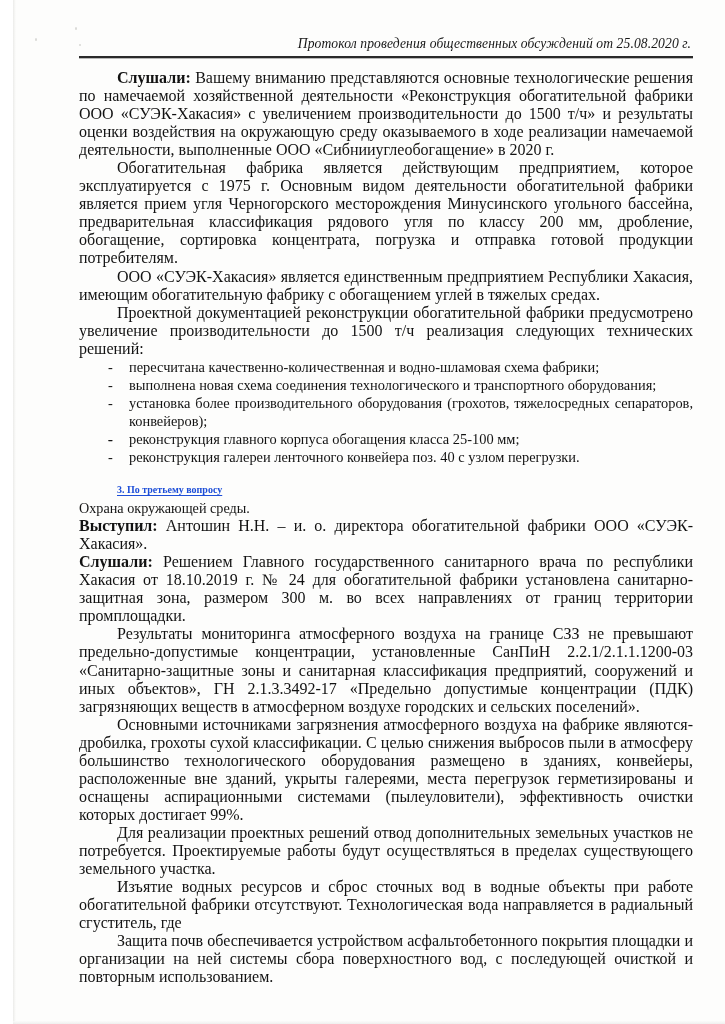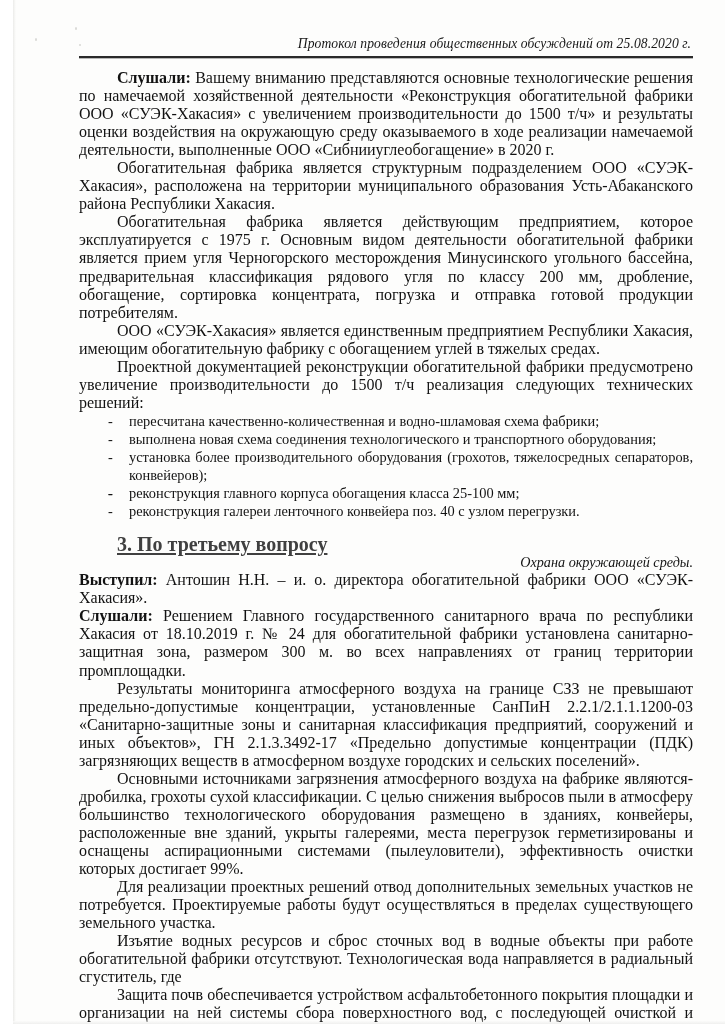--- a/index.html
+++ b/index.html
@@ -114,58 +114,55 @@
   }
   .list li .dash {
     position: absolute;
     left: 29px;
     top: 0;
   }
 
   .section-head {
     margin: 0;
     padding-top: 15px;
-    font-size: 20px;
+    font-size: 10px;
     line-height: 18.05px;
     font-weight: bold;
     text-decoration: underline;
     text-underline-offset: 2px;
     text-indent: 38px;
-    color: #404040;
+    color: #1d4ed8;
   }
 
   .subhead-italic {
     margin: 0;
     font-size: 14.2px;
     line-height: 18.05px;
-    font-style: italic;
     color: #141414;
     text-indent: 0;
-    text-align: right;
   }
 </style>
 </head>
 <body>
 
 <div class="page">
 
   <div class="scan-edge-left"></div>
   <div class="scan-edge-bottom"></div>
   <div class="scan-speck" style="left:22px;top:38px;width:2px;height:3px;"></div>
   <div class="scan-speck" style="left:62px;top:27px;width:2px;height:3px;"></div>
   <div class="scan-speck" style="left:66px;top:44px;width:2px;height:2px;"></div>
 
   <div class="content">
 
     <div class="doc-header">Протокол проведения общественных обсуждений от 25.08.2020 г.</div>
     <div class="header-rule"></div>
 
     <p class="para first"><b class="lead">Слушали:</b><span> Вашему вниманию представляются основные технологические решения по намечаемой хозяйственной деятельности «Реконструкция обогатительной фабрики ООО «СУЭК-Хакасия» с увеличением производительности до 1500 т/ч» и результаты оценки воздействия на окружающую среду оказываемого в ходе реализации намечаемой деятельности, выполненные ООО «Сибнииуглеобогащение» в 2020 г.</span></p>
 
-    <p class="para">Обогатительная фабрика является структурным подразделением ООО «СУЭК-Хакасия», расположена на территории муниципального образования Усть-Абаканского района Республики Хакасия.</p>
 
 
     <p class="para">Обогатительная фабрика является действующим предприятием, которое эксплуатируется с 1975 г. Основным видом деятельности обогатительной фабрики является прием угля Черногорского месторождения Минусинского угольного бассейна, предварительная классификация рядового угля по классу 200 мм, дробление, обогащение, сортировка концентрата, погрузка и отправка готовой продукции потребителям.</p>
 
     <p class="para">ООО «СУЭК-Хакасия» является единственным предприятием Республики Хакасия, имеющим обогатительную фабрику с обогащением углей в тяжелых средах.</p>
 
     <p class="para">Проектной документацией реконструкции обогатительной фабрики предусмотрено увеличение производительности до 1500 т/ч реализация следующих технических решений:</p>
 
     <ul class="list">
       <li><span class="dash">-</span><span>пересчитана качественно-количественная и водно-шламовая схема фабрики;</span></li>

